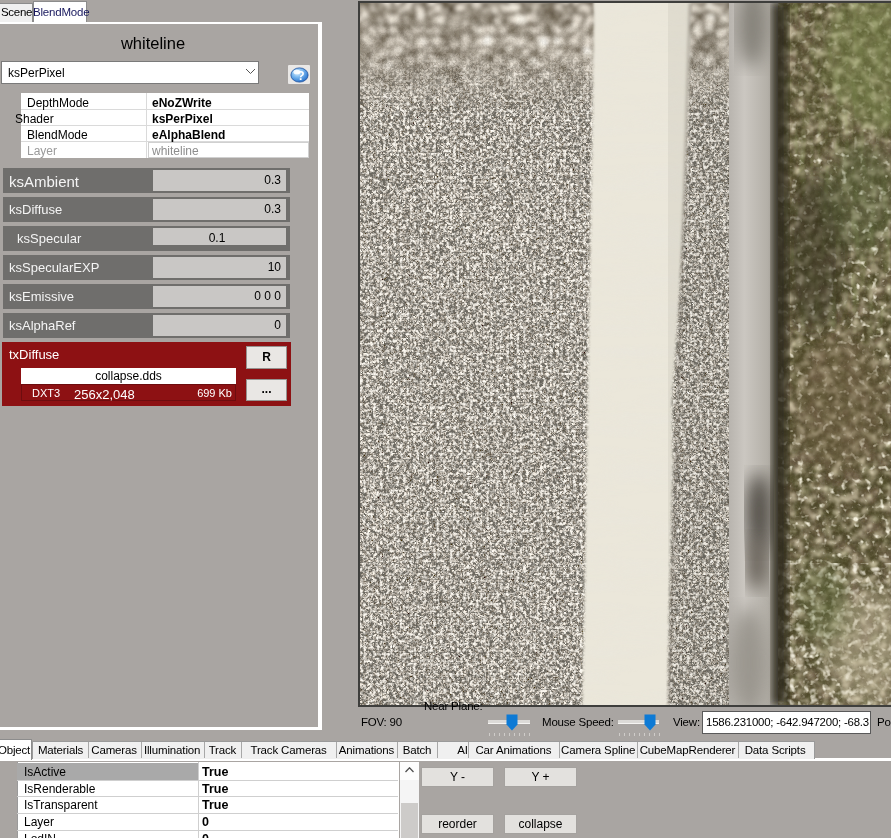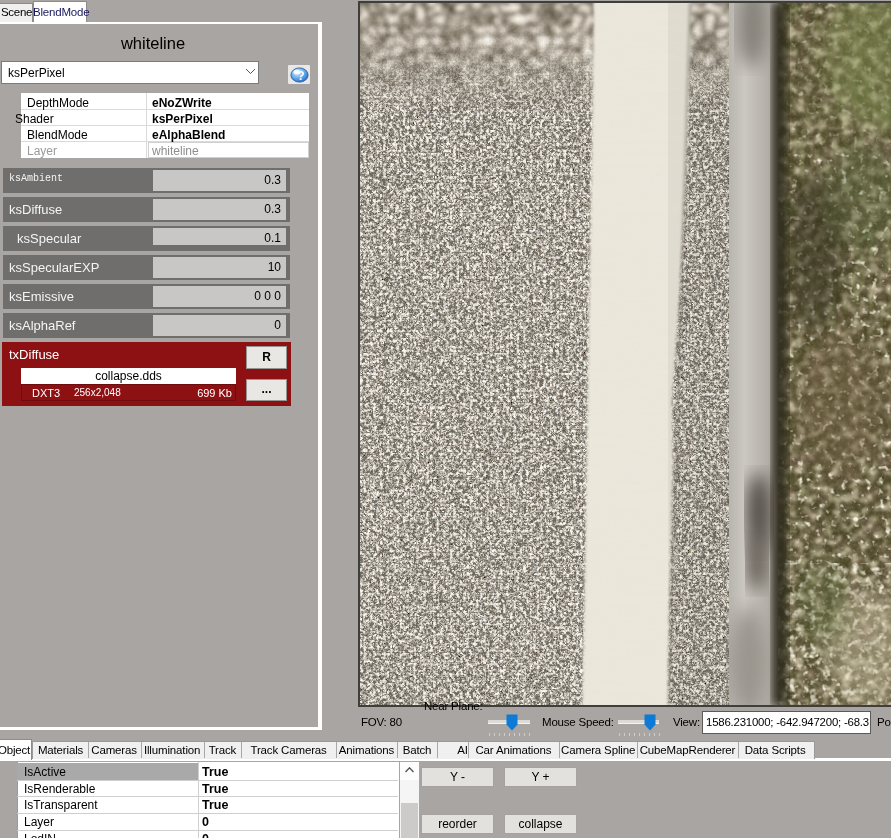--- a/index.html
+++ b/index.html
@@ -187,50 +187,50 @@
 <div class="abs" style="left:15px;top:112px;">Shader</div>
 <div class="abs" style="left:152px;top:112px;font-weight:bold;">ksPerPixel</div>
 <div class="abs" style="left:27px;top:128px;">BlendMode</div>
 <div class="abs" style="left:152px;top:128px;font-weight:bold;">eAlphaBlend</div>
 <div class="abs" style="left:27px;top:144px;color:#9a9a9a;">Layer</div>
 <div class="abs" style="left:148px;top:142px;width:159px;height:14px;border:1px solid #d0d0d0;"></div>
 <div class="abs" style="left:152px;top:144px;color:#8d8d8d;">whiteline</div>
 
 <div id="rows">
     <div class="abs" style="left:3px;top:168px;width:287px;height:25px;background:#6f6e6c;"></div>
-    <div class="abs" style="left:9px;top:173px;color:#f4f4f4;font-size:10px;font-family:Liberation Mono, monospace;">ksAmbient</div>
+    <div class="abs" style="left:9px;top:173px;color:#f4f4f4;font-size:15px;">ksAmbient</div>
     <div class="abs" style="left:153px;top:170px;width:133px;height:21px;background:#c9c7c5;text-align:right;line-height:21px;padding-right:5px;box-sizing:border-box;">0.3</div>
     <div class="abs" style="left:3px;top:197px;width:287px;height:25px;background:#6f6e6c;"></div>
     <div class="abs" style="left:9px;top:202px;color:#f4f4f4;font-size:13px;">ksDiffuse</div>
     <div class="abs" style="left:153px;top:199px;width:133px;height:21px;background:#c9c7c5;text-align:right;line-height:21px;padding-right:5px;box-sizing:border-box;">0.3</div>
     <div class="abs" style="left:3px;top:226px;width:287px;height:25px;background:#6f6e6c;"></div>
     <div class="abs" style="left:9px;top:231px;color:#f4f4f4;font-size:13px;padding-left:8px;">ksSpecular</div>
-    <div class="abs" style="left:153px;top:228px;width:133px;height:17px;background:#c9c7c5;text-align:right;line-height:21px;padding-right:5px;box-sizing:border-box;">0.1</div>
+    <div class="abs" style="left:153px;top:228px;width:133px;height:17px;background:#c9c7c5;text-align:center;line-height:21px;padding-right:5px;box-sizing:border-box;">0.1</div>
     <div class="abs" style="left:3px;top:255px;width:287px;height:25px;background:#6f6e6c;"></div>
     <div class="abs" style="left:9px;top:260px;color:#f4f4f4;font-size:13px;">ksSpecularEXP</div>
     <div class="abs" style="left:153px;top:257px;width:133px;height:21px;background:#c9c7c5;text-align:right;line-height:21px;padding-right:5px;box-sizing:border-box;">10</div>
     <div class="abs" style="left:3px;top:284px;width:287px;height:25px;background:#6f6e6c;"></div>
     <div class="abs" style="left:9px;top:289px;color:#f4f4f4;font-size:13px;">ksEmissive</div>
     <div class="abs" style="left:153px;top:286px;width:133px;height:21px;background:#c9c7c5;text-align:right;line-height:21px;padding-right:5px;box-sizing:border-box;">0 0 0</div>
     <div class="abs" style="left:3px;top:313px;width:287px;height:25px;background:#6f6e6c;"></div>
     <div class="abs" style="left:9px;top:318px;color:#f4f4f4;font-size:13px;">ksAlphaRef</div>
     <div class="abs" style="left:153px;top:315px;width:133px;height:21px;background:#c9c7c5;text-align:right;line-height:21px;padding-right:5px;box-sizing:border-box;">0</div>
   </div>
 
 <div class="abs" style="left:2px;top:342px;width:289px;height:64px;background:#8d1113;"></div>
 <div class="abs" style="left:9px;top:347px;color:#fff;font-size:13px;">txDiffuse</div>
 <div class="abs" style="left:246px;top:346px;width:41px;height:23px;background:#e9e7e4;border:1px solid #969390;box-sizing:border-box;text-align:center;line-height:21px;font-weight:bold;">R</div>
 <div class="abs" style="left:21px;top:368px;width:215px;height:16px;background:#fff;text-align:center;line-height:16px;">collapse.dds</div>
 <div class="abs" style="left:21px;top:384px;width:215px;height:17px;border:1px solid #6d0d0f;box-sizing:border-box;"></div>
 <div class="abs" style="left:32px;top:387px;color:#fff;font-size:11px;">DXT3</div>
-<div class="abs" style="left:74px;top:387px;color:#fff;font-size:10px;">256x2,048</div>
+<div class="abs" style="left:74px;top:387px;color:#fff;font-size:13px;">256x2,048</div>
 <div class="abs" style="left:160px;top:387px;width:72px;text-align:right;color:#fff;font-size:11px;">699 Kb</div>
 <div class="abs" style="left:246px;top:379px;width:41px;height:22px;background:#e9e7e4;border:1px solid #969390;box-sizing:border-box;text-align:center;line-height:18px;font-weight:bold;">...</div>
 
-<div class="abs fovt" style="left:361px;top:716px;">FOV: 80</div>
+<div class="abs fovt" style="left:361px;top:716px;">FOV: 90</div>
 <div class="abs fovt" style="left:424px;top:700px;">Near Plane:</div>
 <div class="abs" style="left:488px;top:720px;width:42px;height:3px;background:#dcdad7;border-bottom:1px solid #f5f4f2;"></div>
 <svg class="abs" style="left:506px;top:714px;" width="12" height="17" viewBox="0 0 12 17">
   <polygon points="0.5,0.5 11.5,0.5 11.5,10.5 6,16.5 0.5,10.5" fill="#0d7ad5"></polygon>
 </svg>
 <div class="abs fovt" style="left:542px;top:716px;">Mouse Speed:</div>
 <div class="abs" style="left:618px;top:720px;width:41px;height:3px;background:#dcdad7;border-bottom:1px solid #f5f4f2;"></div>
 <svg class="abs" style="left:644px;top:714px;" width="12" height="17" viewBox="0 0 12 17">
   <polygon points="0.5,0.5 11.5,0.5 11.5,10.5 6,16.5 0.5,10.5" fill="#0d7ad5"></polygon>
 </svg>

